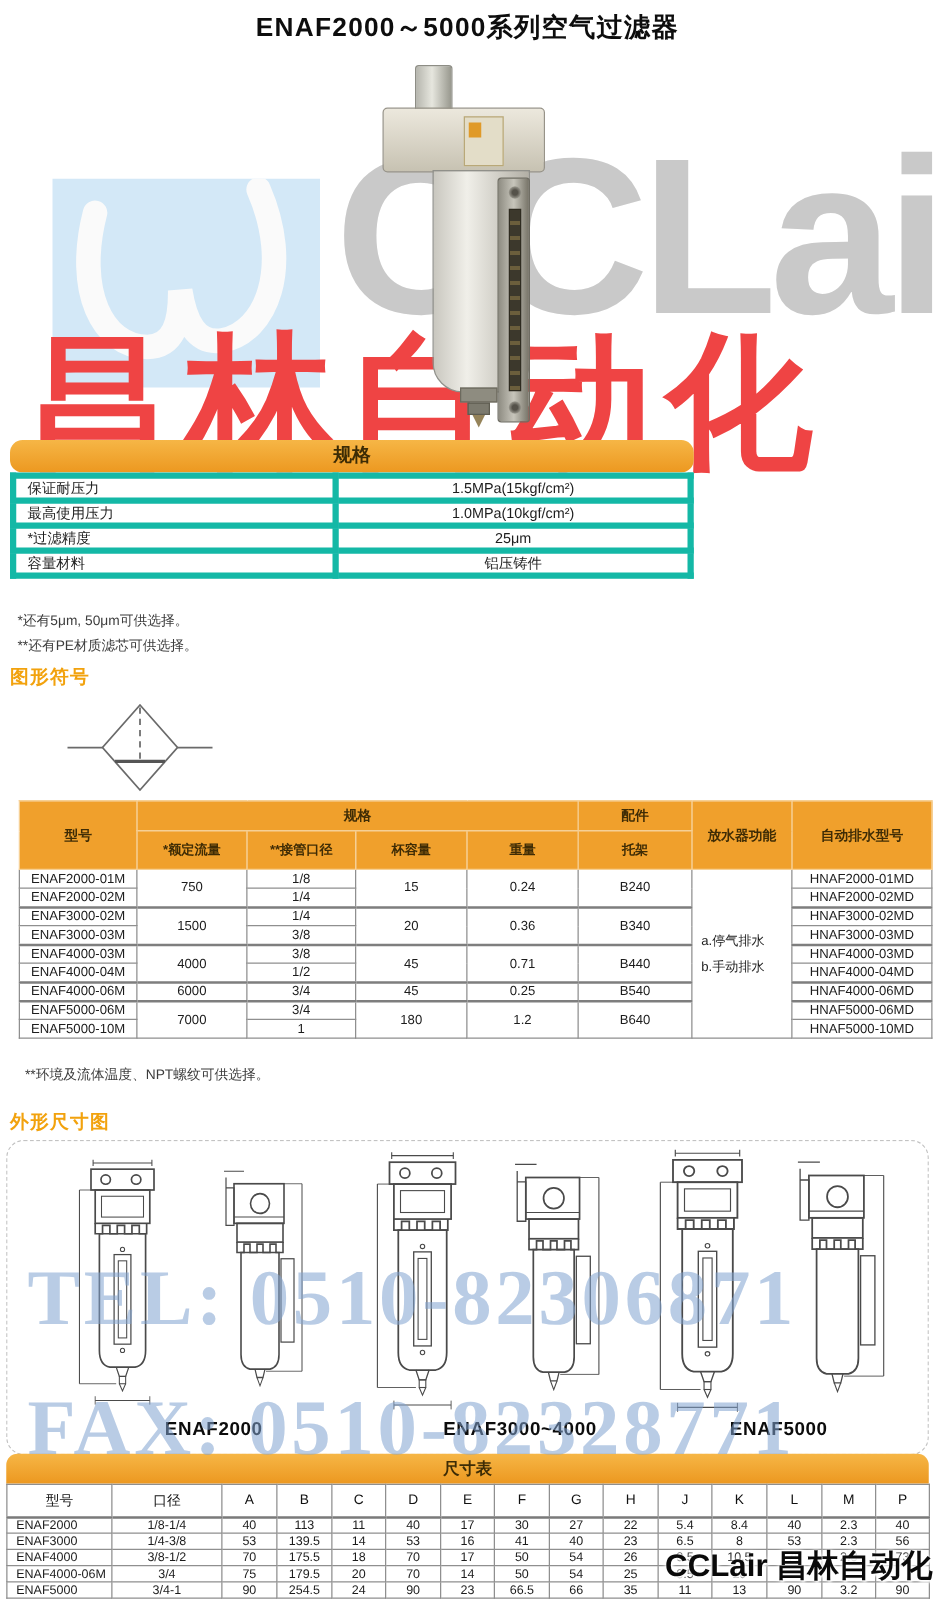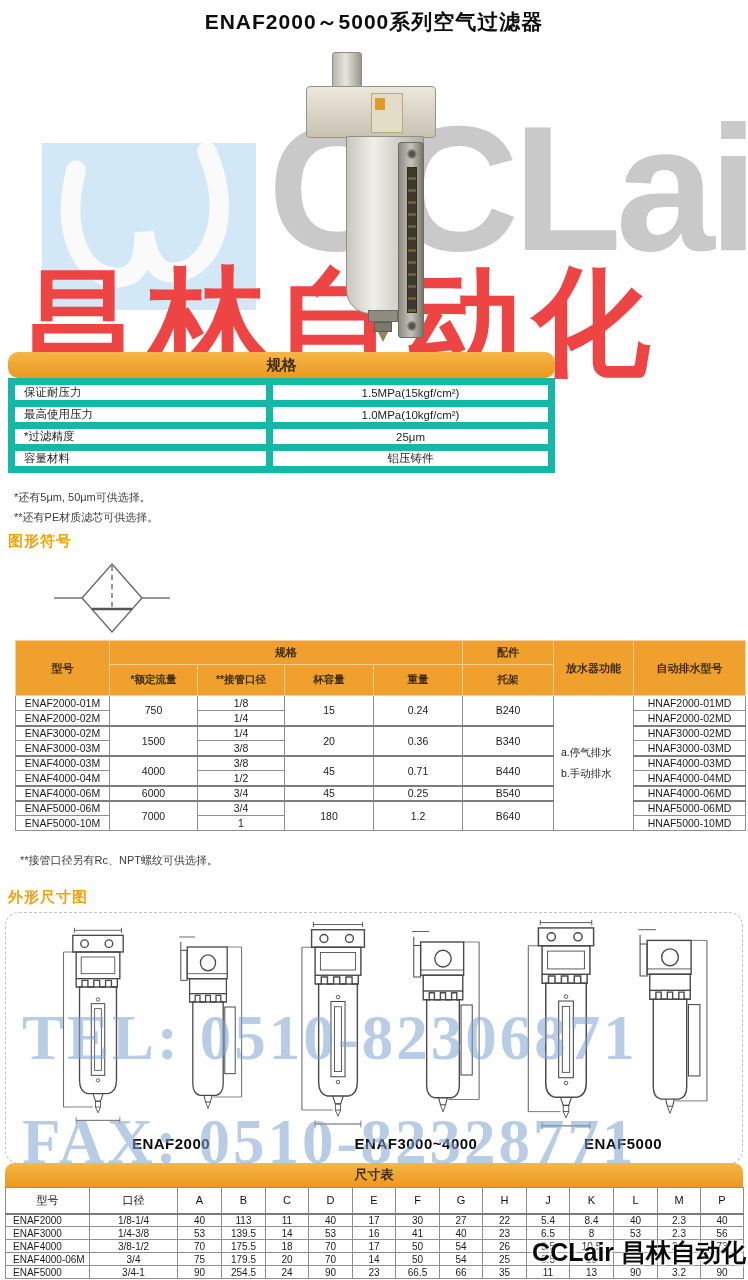--- a/index.html
+++ b/index.html
@@ -54,21 +54,21 @@
 
   
   .obar{z-index:2;background:linear-gradient(180deg,#f6b646,#ec9820);
     border-radius:9px 9px 0 0;text-align:center;font-weight:bold;color:#3d2c05}
 
   
   .spec-wrap{left:8px;top:352px;width:547px;z-index:2}
   .spec-bar{height:26px;line-height:26px;font-size:15px;border-radius:10px}
   table{border-collapse:collapse;background:#fff}
   .spec-table{width:547px;table-layout:fixed}
-  .spec-table td{border:7px solid #14b8a6;height:17px;font-size:11.5px;color:#1e1e1e}
+  .spec-table td{border:5px solid #14b8a6;height:17px;font-size:11.5px;color:#1e1e1e}
   .spec-table .lbl{width:258px;padding-left:9px;text-align:left}
   .spec-table .val{text-align:center}
 
   
   .symbol{left:52px;top:556px;z-index:2}
 
   
   .model-table{left:15px;top:640px;width:730px;z-index:2;table-layout:fixed}
   .model-table th{background:#f0a02c;border:1px solid #f6d095;color:#3f2c05;
     font-size:11px;font-weight:bold}
@@ -305,21 +305,21 @@
         <td>HNAF5000-06MD</td>
       </tr>
       <tr>
         <td>ENAF5000-10M</td>
         <td>1</td>
         <td>HNAF5000-10MD</td>
       </tr>
     </tbody>
 </table>
 <div class="abs notes" style="left:20px;top:850px">
-    <div>**接管口径另有Rc、NPT螺纹可供选择。</div>
+    <div>**环境及流体温度、NPT螺纹可供选择。</div>
   </div>
 
 <div class="abs sec-title" style="left:8px;top:888px">外形尺寸图</div>
 <div class="abs panel">
   <svg style="left:50px;top:14px" width="84" height="200" viewBox="0 0 100 240" preserveAspectRatio="none">
       <use href="#sym-front" xlink:href="#sym-front"></use>
     </svg>
   <svg style="left:162px;top:14px" width="80" height="200" viewBox="0 0 100 240" preserveAspectRatio="none">
       <use href="#sym-side" xlink:href="#sym-side"></use>
     </svg>

